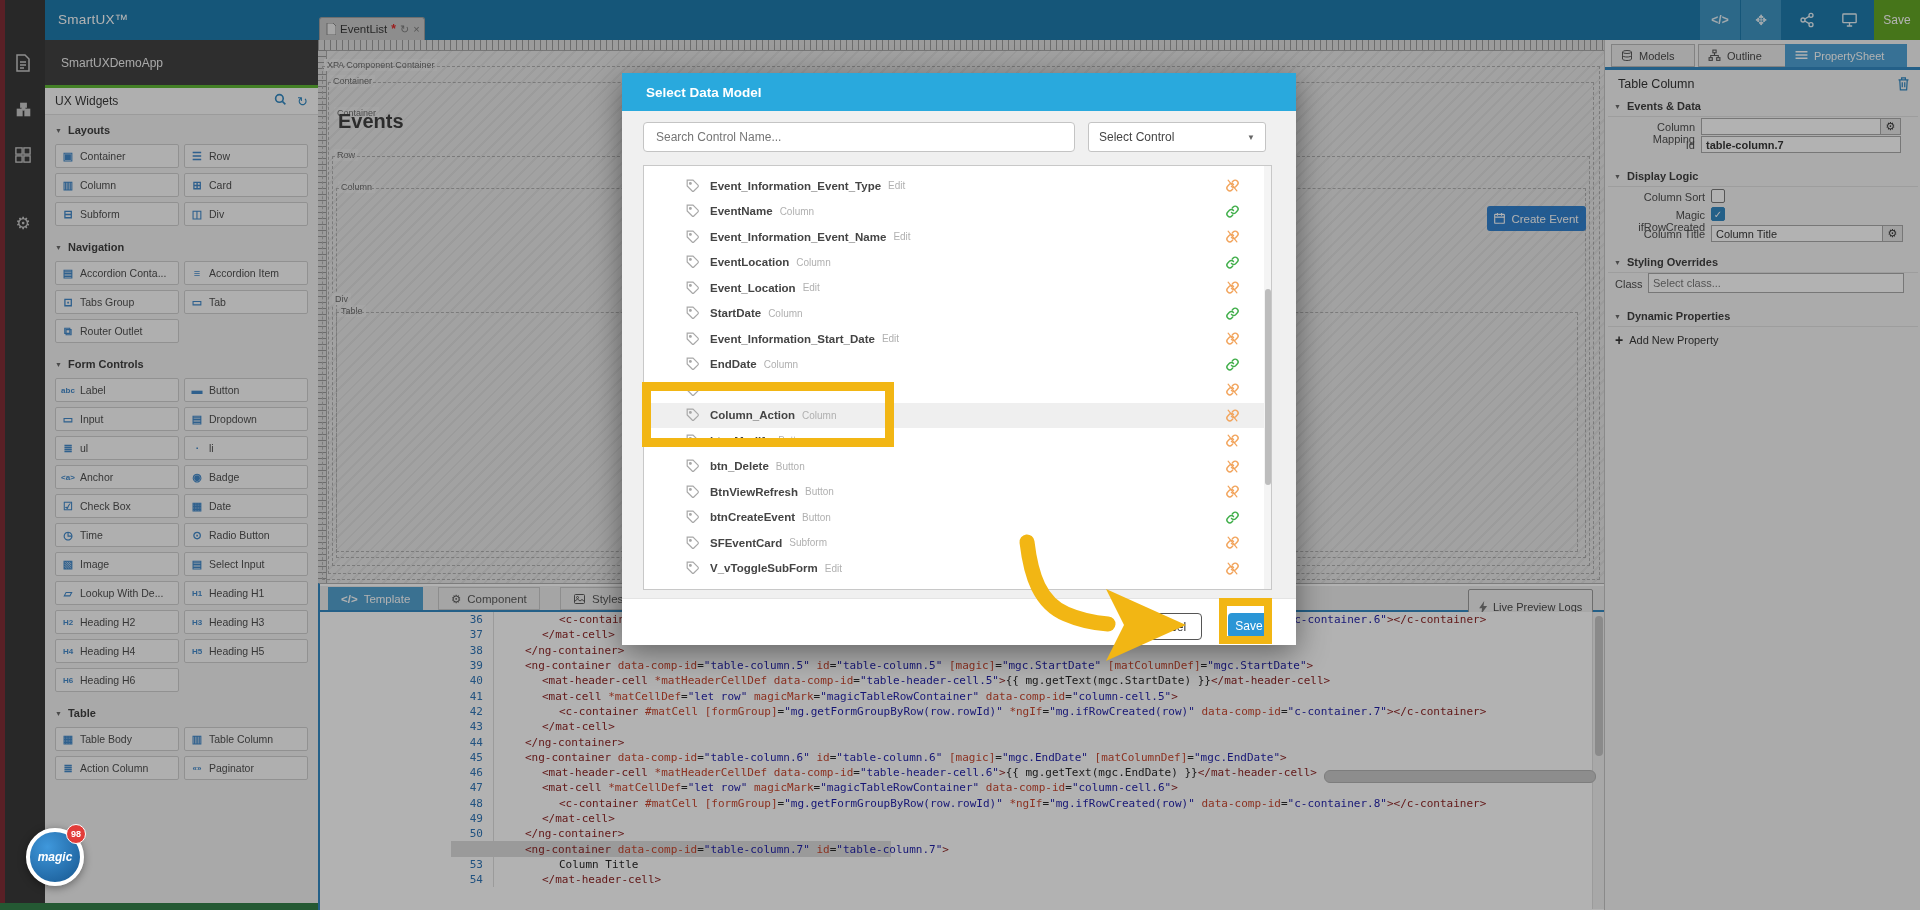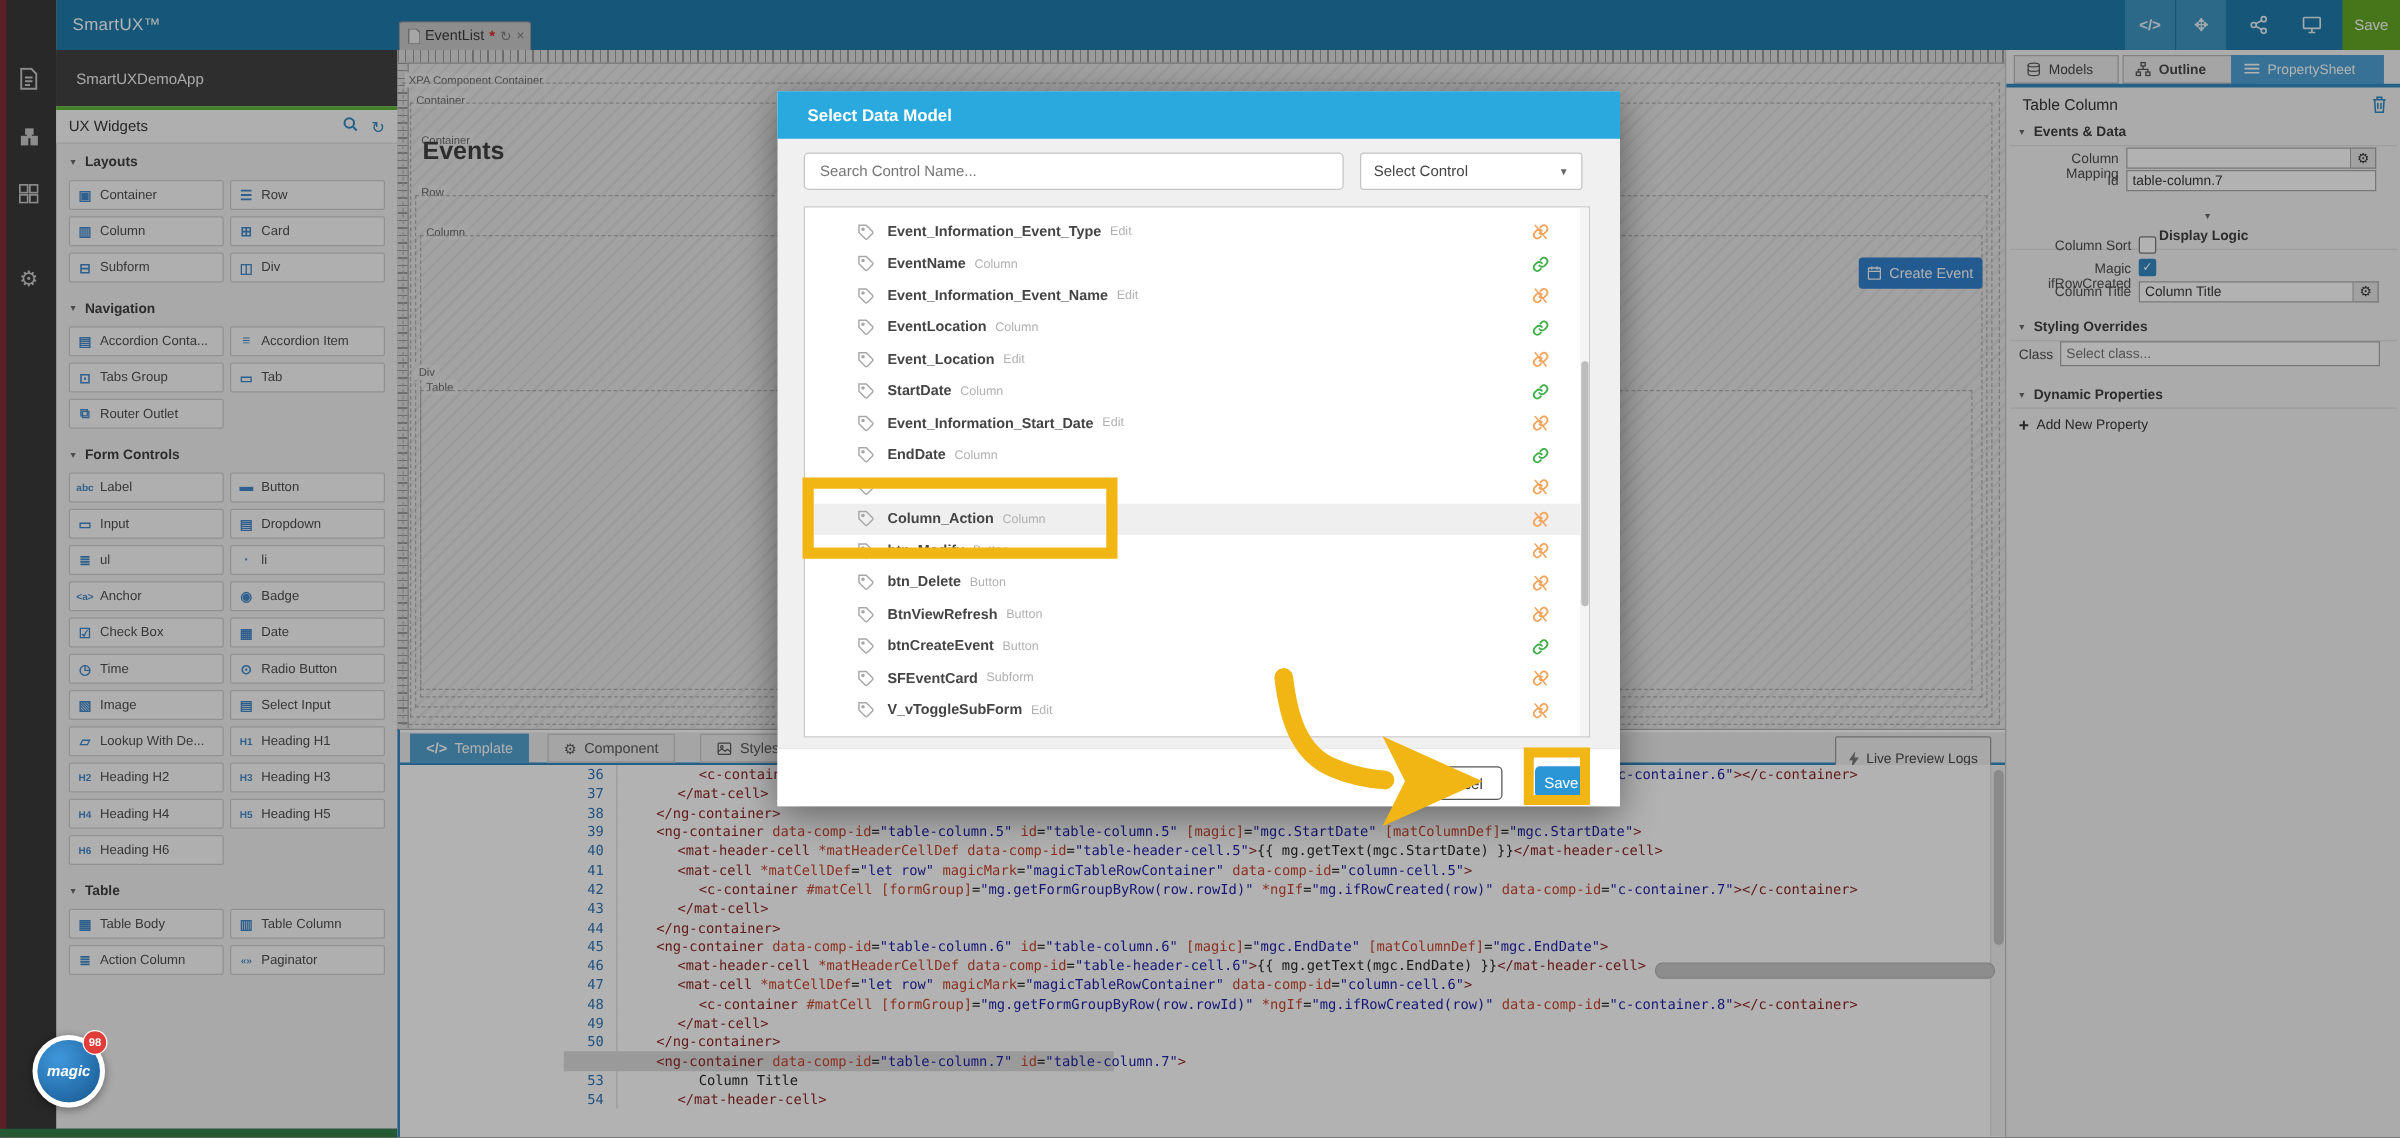--- a/index.html
+++ b/index.html
@@ -469,21 +469,21 @@
 
   <div class="abs rpanel">
     <div class="abs rtab" style="left:6px;width:84px;">
       <svg width="12" height="13" viewBox="0 0 24 24" fill="none" stroke="#555" stroke-width="2">
         <ellipse cx="12" cy="5" rx="9" ry="3"></ellipse>
           <path d="M3 5v7c0 1.7 4 3 9 3s9-1.3 9-3V5"></path>
           <path d="M3 12v7c0 1.7 4 3 9 3s9-1.3 9-3v-7"></path>
         </svg>
       <span>Models</span>
       </div>
-    <div class="abs rtab" style="left:93px;width:108px;font-weight:bold;">
+    <div class="abs rtab" style="left:93px;width:108px;">
       <svg width="13" height="13" viewBox="0 0 24 24" fill="none" stroke="#555" stroke-width="2">
         <rect x="9" y="2" width="6" height="5"></rect>
           <rect x="2" y="16" width="6" height="5"></rect>
           <rect x="16" y="16" width="6" height="5"></rect>
         <path d="M12 7v5M12 12H5v4M12 12h7v4"></path>
         </svg>
       <span>Outline</span>
       </div>
     <div class="abs rtab active" style="left:180px;width:122px;">
       <svg width="13" height="11" viewBox="0 0 24 18" fill="none" stroke="#fff" stroke-width="2.5">
@@ -501,23 +501,23 @@
     <div class="abs rsec" style="top:56px;">
       <span class="tri">▼</span>
       <span class="sl">Events &amp; Data</span>
       </div>
     <label class="rlabel" style="left:10px;top:81px;width:80px;">Column Mapping</label>
     <input class="rinput" style="left: 96px; top: 78px; width: 180px; height: 17px;" value="">
     <div class="gearbtn" style="left:276px;top:78px;height:17px;">
       <span>⚙</span>
       </div>
     <label class="rlabel" style="left:10px;top:99px;width:80px;">Id</label>
-    <input class="rinput" style="left: 96px; top: 96px; width: 200px; height: 17px;" value="table-column.7">
-
-    <div class="abs rsec" style="top:126px;flex-direction:column;">
+    <input class="rinput" style="left: 96px; top: 96px; width: 200px; height: 17px; font-weight: bold;" value="table-column.7">
+
+    <div class="abs rsec" style="top:126px;">
       <span class="tri">▼</span>
       <span class="sl">Display Logic</span>
       </div>
     <label class="rlabel" style="left:10px;top:151px;width:90px;">Column Sort</label>
     <div class="chk" style="left:106px;top:149px;"></div>
     <label class="rlabel" style="left:2px;top:169px;width:98px;">Magic ifRowCreated</label>
     <div class="chk on" style="left:106px;top:167px;">
       <span>✓</span>
       </div>
     <label class="rlabel" style="left:10px;top:188px;width:90px;">Column Title</label>

